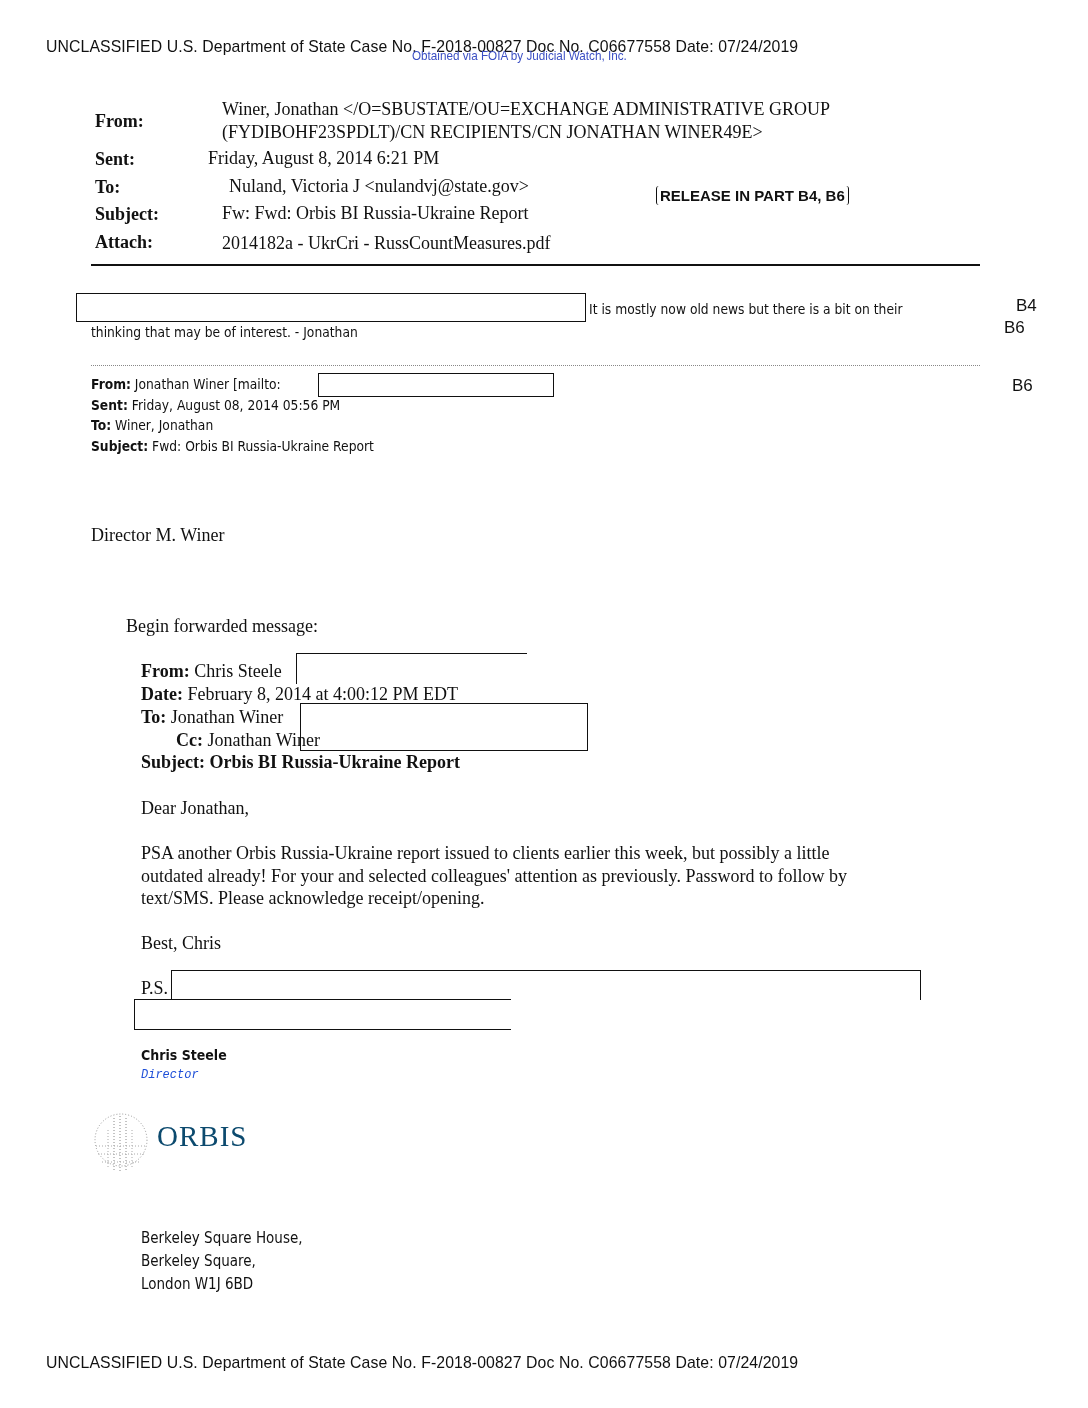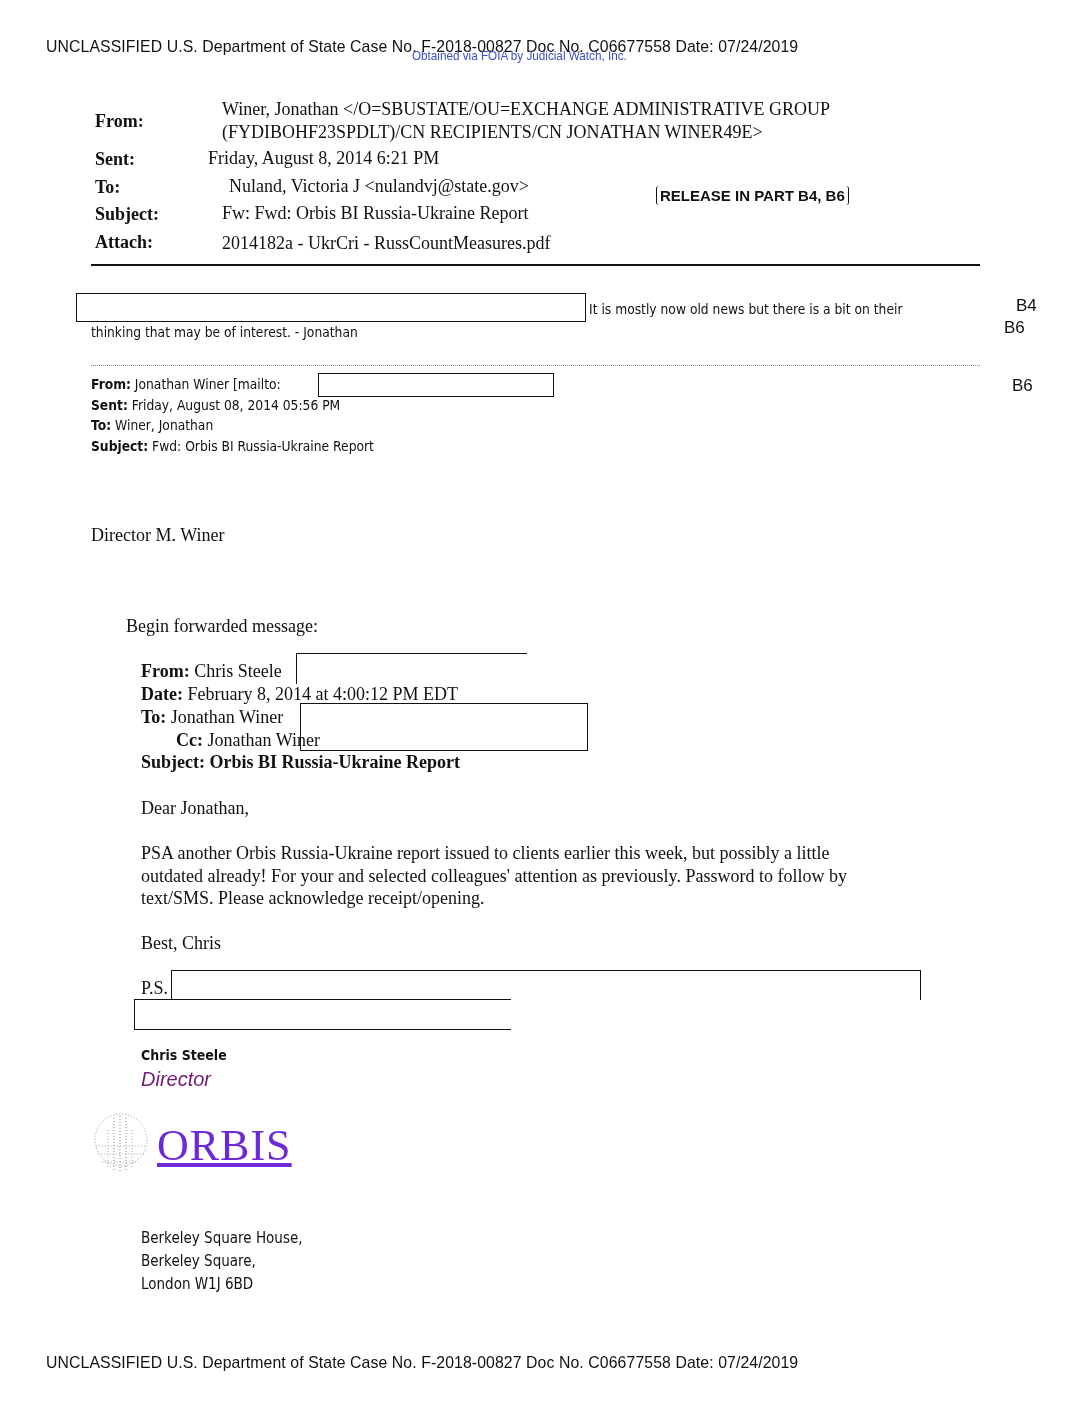--- a/index.html
+++ b/index.html
@@ -12,23 +12,23 @@
     .hdr-val { font-family: "Liberation Serif", serif; font-size: 18px; line-height: 23px; }
     .release { font-family: "Liberation Sans", sans-serif; font-weight: bold; font-size: 15px; padding: 1px 3px; border-left: 1px solid #111; border-right: 1px solid #111; border-radius: 3px; }
     .sans { font-family: "DejaVu Sans", sans-serif; font-size: 14px; color: #111; transform: scaleX(0.88); transform-origin: left top; }
     .sans b { font-weight: bold; }
     .code { font-family: "Liberation Sans", sans-serif; font-size: 17px; }
     .redact { position: absolute; border: 1px solid #111; background: #fff; }
     .rule { position: absolute; background: #111; }
     .dotted { position: absolute; border-top: 1px dotted #888; height: 0; }
     .fwd-label { font-weight: bold; }
     .sig-name { font-family: "DejaVu Sans", sans-serif; font-weight: bold; font-size: 14px; transform: scaleX(0.9); transform-origin: left top; }
-    .sig-title { font-family: Liberation Sans, sans-serif; font-style: italic; font-size: 20px; color: #701a75; }
+    .sig-title { font-family: Liberation Mono, monospace; font-style: italic; font-size: 12px; color: #1d4ed8; }
     .addr { font-family: "DejaVu Sans", sans-serif; font-size: 15px; line-height: 23px; transform: scaleX(0.9); transform-origin: left top; }
-    .logo-text { font-family: "Liberation Serif", serif; font-size: 44px; color: #6d28d9; letter-spacing: 1px; text-decoration: underline; }
+    .logo-text { font-family: "Liberation Serif", serif; font-size: 29px; color: #0c4a6e; letter-spacing: 1px; }
   </style>
 </head>
 <body>
 
 <div class="abs stamp" style="left:46px; top:37px;">UNCLASSIFIED  U.S. Department of State  Case No. F-2018-00827  Doc No. C06677558  Date: 07/24/2019</div>
 <div class="abs watermark" style="left:412px; top:48px;">Obtained via FOIA by Judicial Watch, Inc.</div>
 
 <div>
   <div class="abs hdr-label" style="left:95px; top:111px;">From:</div>
   <div class="abs hdr-val" style="left:222px; top:98px;">Winer, Jonathan &lt;/O=SBUSTATE/OU=EXCHANGE ADMINISTRATIVE GROUP</div>

